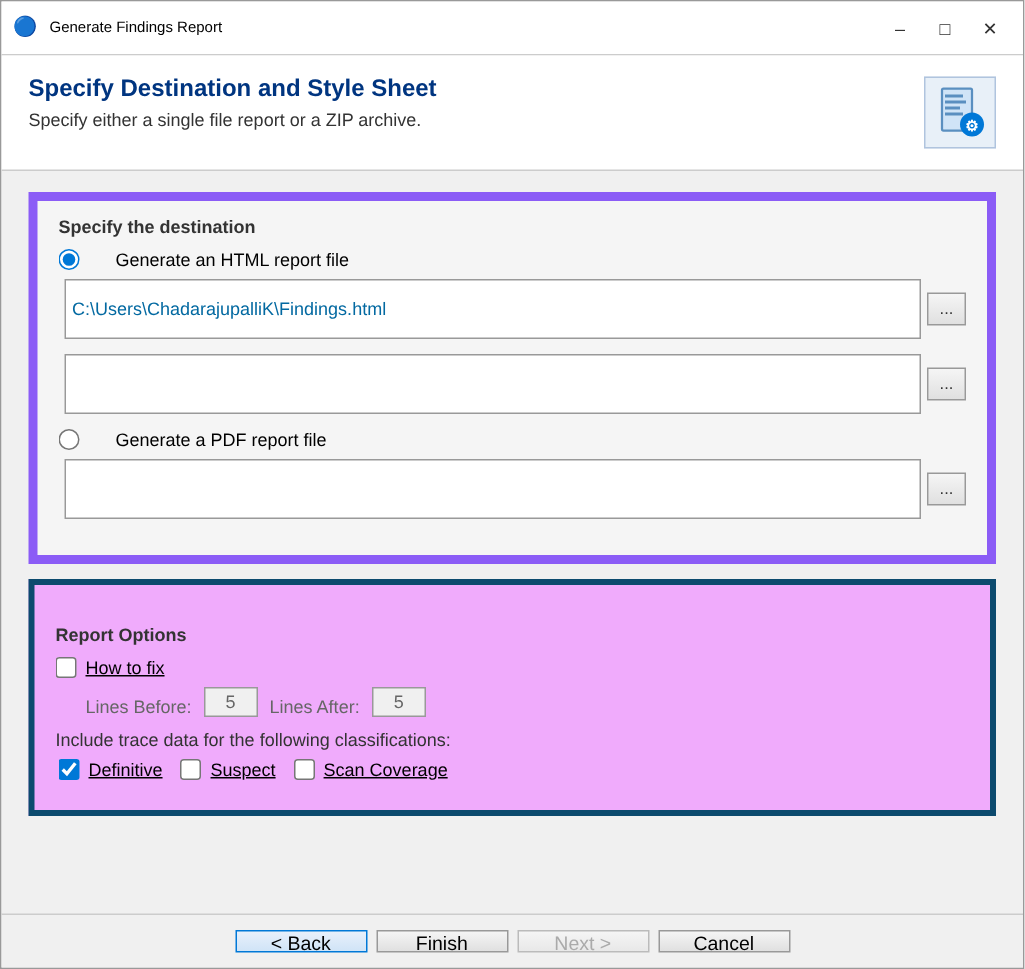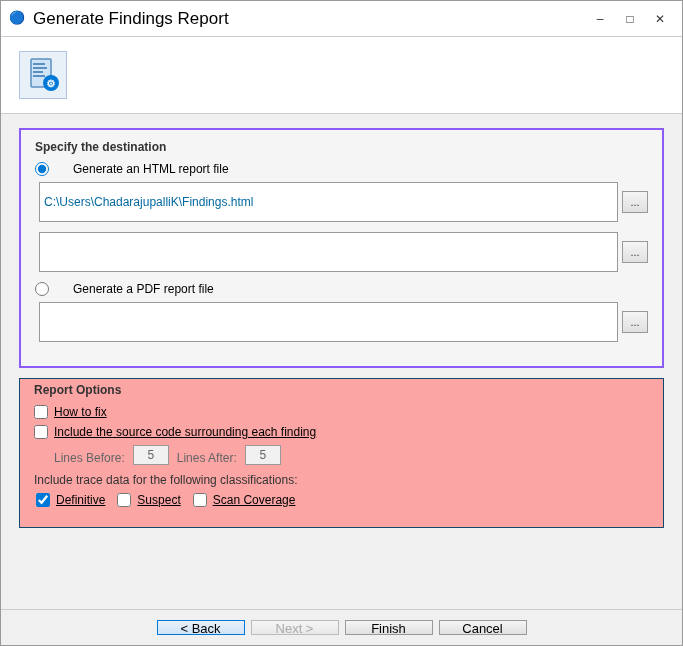--- a/index.html
+++ b/index.html
@@ -31,21 +31,21 @@
       gap: 6px;
       min-height: 36px;
     }
     .title-bar-icon {
       width: 18px;
       height: 18px;
       flex-shrink: 0;
     }
     .title-bar-text {
       flex: 1;
-      font-size: 17px;
+      font-size: 10px;
       color: #000;
     }
     .title-bar-controls {
       display: flex;
       gap: 2px;
     }
     .title-bar-btn {
       width: 28px;
       height: 22px;
       border: none;
@@ -88,21 +88,21 @@
     }
 
     .content {
       flex: 1;
       padding: 14px 18px;
       overflow-y: auto;
       background: #f0f0f0;
     }
 
     .group-box {
-      border: 2px solid #8b5cf6;
+      border: 6px solid #8b5cf6;
       background: #f5f5f5;
       padding: 10px 14px 14px 14px;
       margin-bottom: 10px;
     }
     .group-label {
       font-size: 12px;
       font-weight: 600;
       color: #333;
       margin-bottom: 8px;
     }
@@ -148,23 +148,23 @@
       background: linear-gradient(to bottom, #f5f5f5, #e0e0e0);
       cursor: pointer;
       font-size: 11px;
       display: flex;
       align-items: center;
       justify-content: center;
       color: #333;
     }
 
     .report-options-group {
-      border: 1px solid #0c4a6e;
-      background: #fca5a5;
-      padding: 4px 14px 14px 14px;
+      border: 4px solid #0c4a6e;
+      background: #f0abfc;
+      padding: 26px 14px 14px 14px;
     }
 
     .checkbox-row {
       display: flex;
       align-items: center;
       gap: 6px;
       margin-bottom: 6px;
     }
     .checkbox-input {
       width: 14px;
@@ -250,20 +250,24 @@
     <span class="title-bar-icon">🔵</span>
     <span class="title-bar-text">Generate Findings Report</span>
     <div class="title-bar-controls">
       <button class="title-bar-btn">–</button>
       <button class="title-bar-btn">□</button>
       <button class="title-bar-btn close">✕</button>
     </div>
   </div>
 
   <div class="header-section">
+    <div class="header-text">
+      <div class="header-title">Specify Destination and Style Sheet</div>
+      <div class="header-subtitle">Specify either a single file report or a ZIP archive.</div>
+    </div>
     <div class="header-icon">
       <svg width="36" height="36" viewBox="0 0 36 36">
         <rect x="6" y="2" width="20" height="28" rx="1" fill="#d0e4f7" stroke="#5a8fc0" stroke-width="1.5"></rect>
         <rect x="8" y="6" width="12" height="2" fill="#5a8fc0"></rect>
         <rect x="8" y="10" width="14" height="2" fill="#5a8fc0"></rect>
         <rect x="8" y="14" width="10" height="2" fill="#5a8fc0"></rect>
         <rect x="8" y="18" width="12" height="2" fill="#5a8fc0"></rect>
         <circle cx="26" cy="26" r="8" fill="#0078d7"></circle>
         <text x="26" y="30" text-anchor="middle" fill="white" font-size="10" font-weight="bold">⚙</text>
       </svg>
@@ -300,24 +304,20 @@
     </div>
 
     <div class="report-options-group">
       <div class="group-label">Report Options</div>
 
       <div class="checkbox-row">
         <input type="checkbox" class="checkbox-input" id="how-to-fix" style="">
         <label for="how-to-fix" class="checkbox-label">How to fix</label>
       </div>
 
-      <div class="checkbox-row">
-        <input type="checkbox" class="checkbox-input" id="source-code" style="">
-        <label for="source-code" class="checkbox-label">Include the source code surrounding each finding</label>
-      </div>
 
       <div class="lines-row">
         <span class="lines-label">Lines Before:</span>
         <input type="text" class="lines-input" value="5" style="">
         <span class="lines-label">Lines After:</span>
         <input type="text" class="lines-input" value="5" style="">
       </div>
 
       <div class="trace-label">Include trace data for the following classifications:</div>
 
@@ -334,17 +334,17 @@
           <input type="checkbox" class="checkbox-input" id="scan-coverage" style="">
           <label for="scan-coverage" class="checkbox-label">Scan Coverage</label>
         </div>
       </div>
     </div>
 
   </div>
 
   <div class="footer">
     <button class="footer-btn primary">&lt; Back</button>
+    <button class="footer-btn">Finish</button>
     <button class="footer-btn disabled" disabled="">Next &gt;</button>
-    <button class="footer-btn">Finish</button>
     <button class="footer-btn">Cancel</button>
   </div>
 </div>
 
 </body></html>

